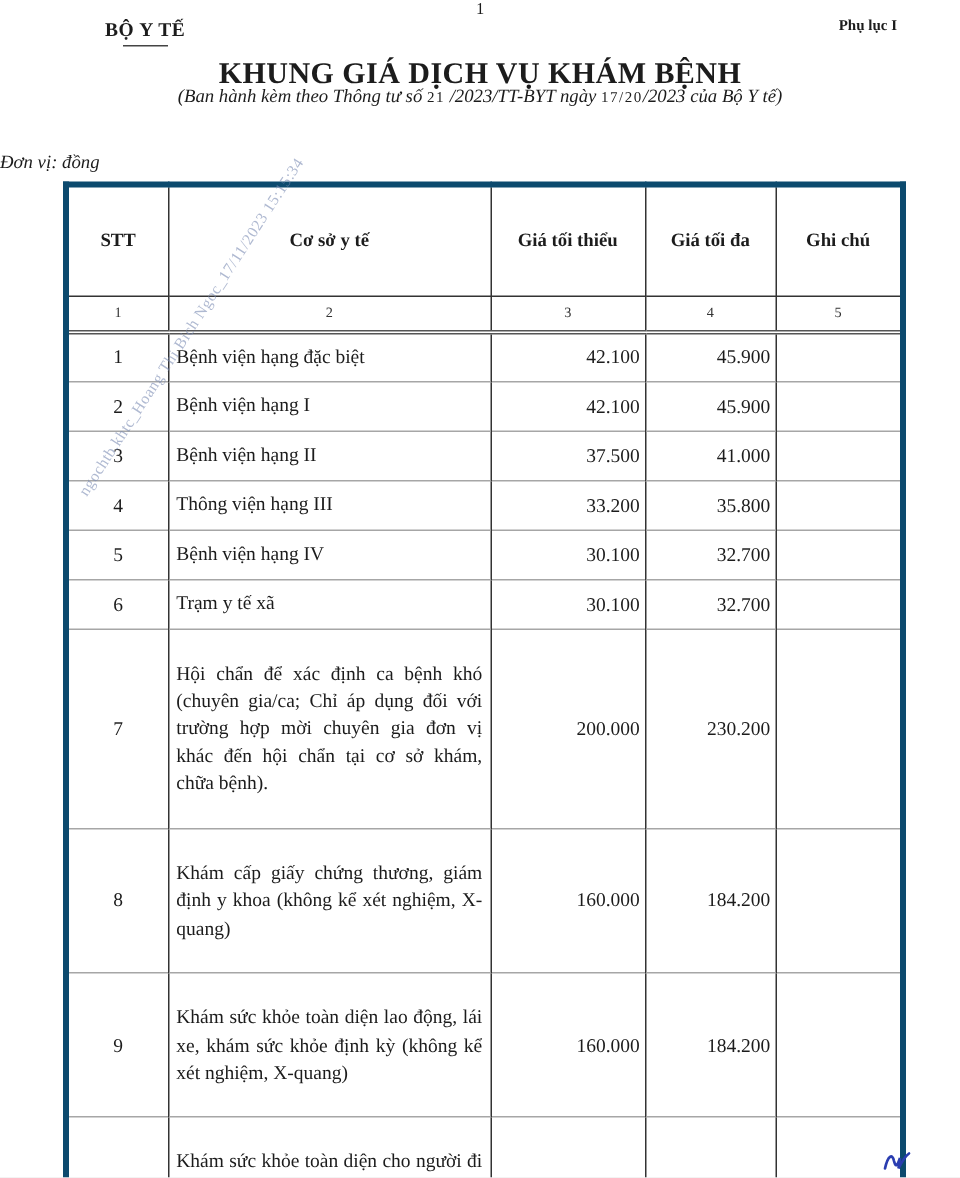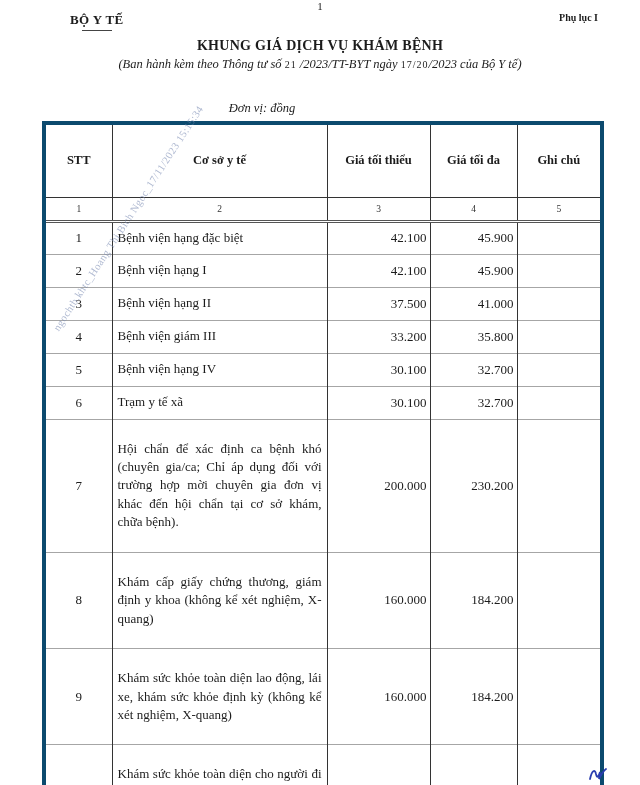--- a/index.html
+++ b/index.html
@@ -42,40 +42,40 @@
   }
   .appendix {
     font-weight: bold;
     font-size: 10px;
   }
   .doc-title {
     position: absolute;
     top: 38px; left: 0; width: 100%;
     text-align: center;
     font-weight: bold;
-    font-size: 14px;
+    font-size: 20px;
     letter-spacing: 0.3px;
   }
   .doc-subtitle {
     position: absolute;
     top: 57px; left: 0; width: 100%;
     text-align: center;
     font-style: italic;
     font-size: 12.5px;
   }
   .doc-subtitle .filled {
     font-style: normal;
     font-size: 10px;
     letter-spacing: 1px;
   }
   .unit-label {
     position: absolute;
     top: 101px; left: 0; width: 100%;
     padding-right: 116px;
-    text-align: center;
+    text-align: left;
     font-style: italic;
     font-size: 12.5px;
   }
   table.price-table {
     position: absolute;
     top: 121px;
     left: 42px;
     width: 558px;
     border-collapse: collapse;
     table-layout: fixed;
@@ -199,21 +199,21 @@
         </tr>
         <tr class="h33">
           <td class="cell-stt">3</td>
           <td class="cell-name">Bệnh viện hạng II</td>
           <td class="cell-min">37.500</td>
           <td class="cell-max">41.000</td>
           <td class="cell-note"></td>
         </tr>
         <tr class="h33">
           <td class="cell-stt">4</td>
-          <td class="cell-name">Bệnh viện giám III</td>
+          <td class="cell-name">Thông viện hạng III</td>
           <td class="cell-min">33.200</td>
           <td class="cell-max">35.800</td>
           <td class="cell-note"></td>
         </tr>
         <tr class="h33">
           <td class="cell-stt">5</td>
           <td class="cell-name">Bệnh viện hạng IV</td>
           <td class="cell-min">30.100</td>
           <td class="cell-max">32.700</td>
           <td class="cell-note"></td>

